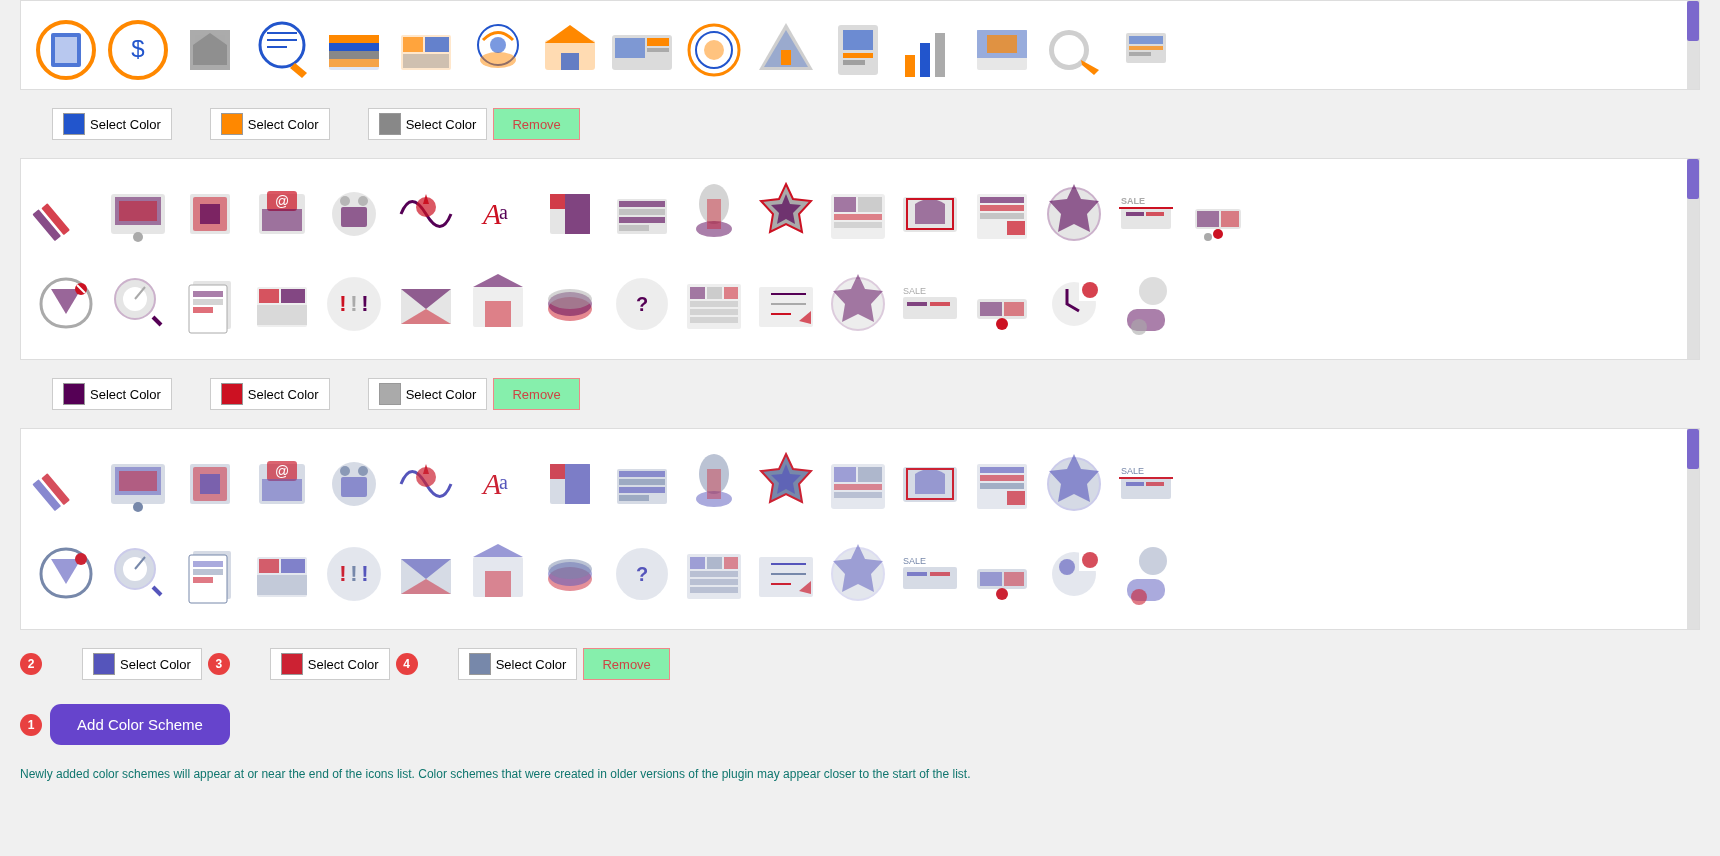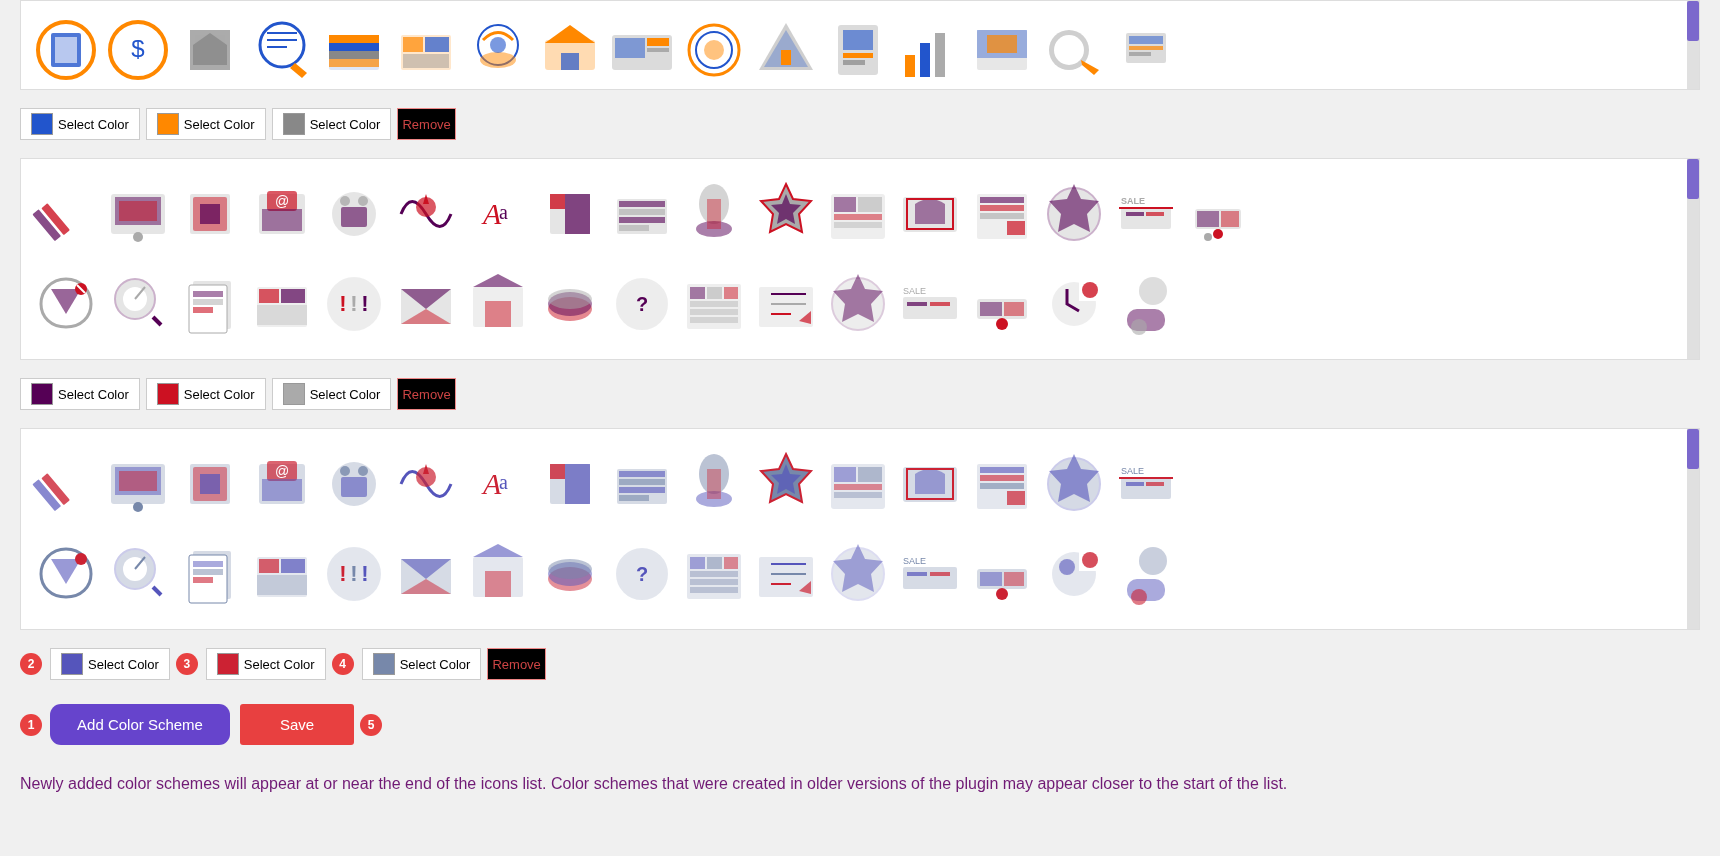--- a/index.html
+++ b/index.html
@@ -41,32 +41,33 @@
     .color-swatch-btn {
       display: flex;
       align-items: center;
       gap: 5px;
       border: 1px solid #ccc;
       background: #fff;
       padding: 5px 10px;
       cursor: pointer;
       font-size: 13px;
       height: 32px;
+      margin-left: 32px;
     }
     .color-swatch {
       width: 22px;
       height: 22px;
       display: inline-block;
       border: 1px solid #999;
     }
     .remove-btn {
-      background: #000000;
+      background: #86efac;
       border: 1px solid #e88;
       color: #c44;
-      padding: 5px 4px;
+      padding: 5px 18px;
       cursor: pointer;
       font-size: 13px;
       height: 32px;
     }
     .bottom-bar {
       display: flex;
       align-items: flex-start;
       gap: 10px;
       padding: 10px 20px 20px 20px;
       flex-wrap: wrap;
@@ -84,23 +85,23 @@
     .save-btn {
       background: #e84040;
       color: #fff;
       border: none;
       padding: 12px 40px;
       font-size: 15px;
       cursor: pointer;
       border-radius: 3px;
     }
     .info-text {
-      font-size: 16px;
-      color: #701a75;
-      margin-top: 20px;
+      font-size: 12px;
+      color: #0f766e;
+      margin-top: 12px;
       width: 100%;
     }
     .step-badge {
       display: inline-flex;
       align-items: center;
       justify-content: center;
       width: 22px;
       height: 22px;
       background: #e84040;
       color: #fff;
@@ -684,20 +685,16 @@
       </button>
       <button class="remove-btn">Remove</button>
     </div>
   </div>
 
   <div class="bottom-bar">
     <div style="display:flex;align-items:center;gap:6px;">
       <span class="step-badge">1</span>
       <button class="add-scheme-btn">Add Color Scheme</button>
     </div>
-    <div style="display:flex;align-items:center;gap:6px;">
-      <button class="save-btn">Save</button>
-      <span class="step-badge">5</span>
-    </div>
     <p class="info-text">Newly added color schemes will appear at or near the end of the icons list. Color schemes that were created in older versions of the plugin may appear closer to the start of the list.</p>
   </div>
 
 </div>
 
 </body></html>

